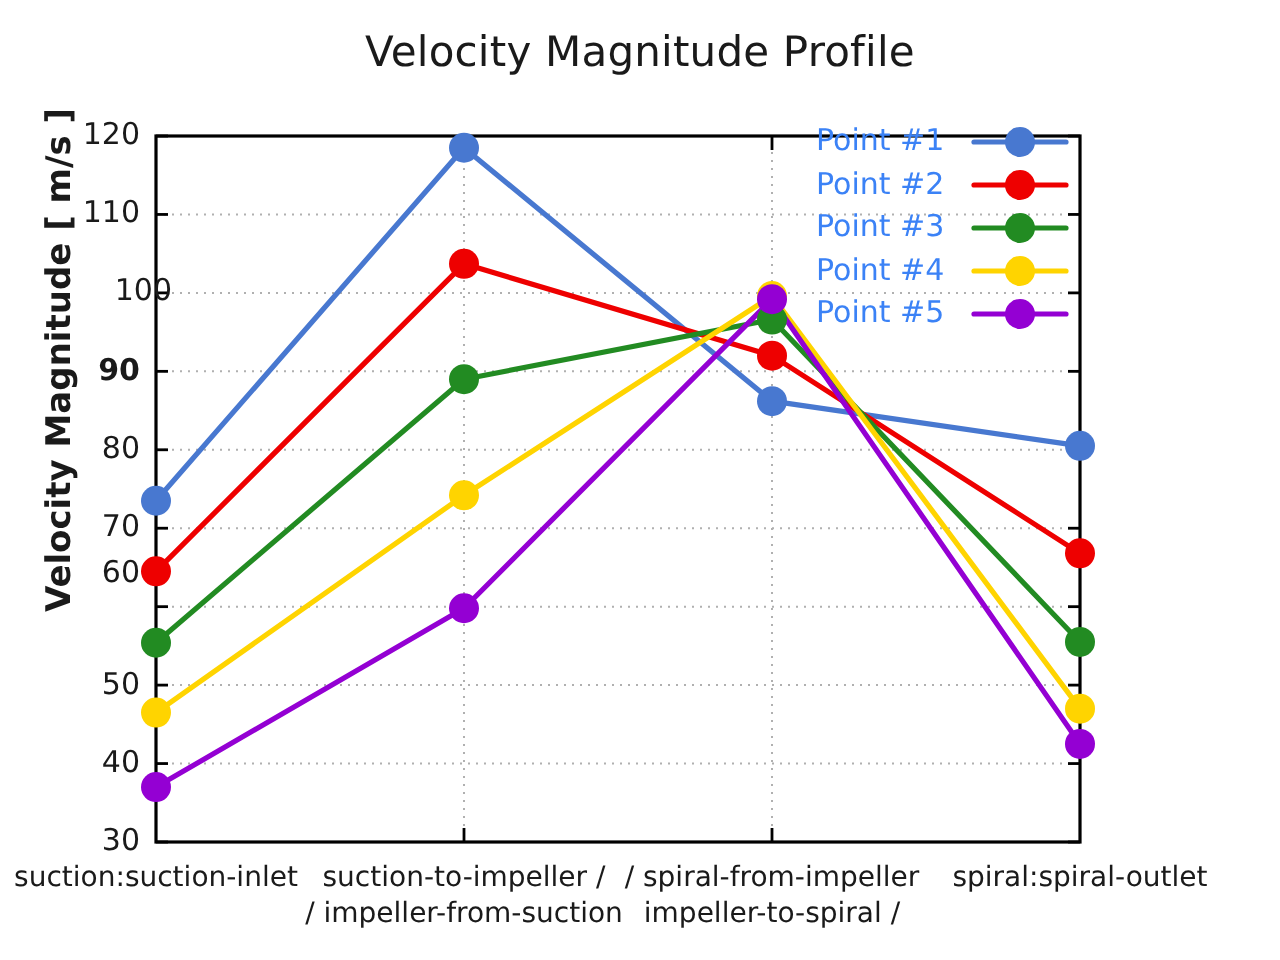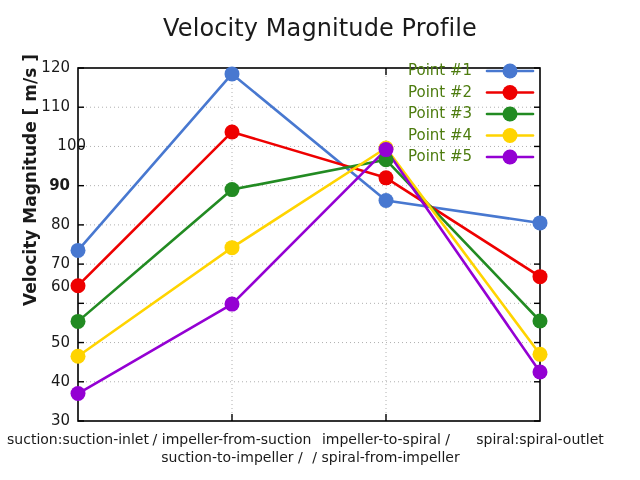--- a/index.html
+++ b/index.html
@@ -20,21 +20,21 @@
     width: 640px;
     height: 480px;
     background: #ffffff;
   }
   #chart-title {
     position: absolute;
     left: 0;
     top: 14px;
     width: 640px;
     text-align: center;
-    font-size: 24px;
+    font-size: 21px;
     font-weight: normal;
     color: #1a1a1a;
     letter-spacing: 0.1px;
   }
   #ylabel {
     position: absolute;
     left: -140px;
     top: 170px;
     width: 340px;
     text-align: center;
@@ -61,21 +61,21 @@
     position: absolute;
     text-align: center;
     font-size: 14px;
     color: #1a1a1a;
     line-height: 18px;
     white-space: nowrap;
   }
   .legend-entry-label {
     position: absolute;
     font-size: 15px;
-    color: #4d7c0f;
+    color: #3b82f6;
     text-align: center;
     white-space: nowrap;
   }
 </style>
 </head>
 <body>
 
 <div id="figure">
 
   <div id="chart-title">Velocity Magnitude Profile</div>
@@ -155,26 +155,26 @@
       <div class="ytick-label" style="left: 30px; top: 175.667px; font-weight: bold;">90</div>
       <div class="ytick-label" style="left: 46px; top: 136.444px;">100</div>
       <div class="ytick-label" style="left: 30px; top: 97.2222px;">110</div>
       <div class="ytick-label" style="left: 30px; top: 58px;">120</div>
     </div>
   <div id="xtick-layer">
       <div class="xtick-label" style="left: -32px; top: 430px; width: 220px;">
         <div>suction:suction-inlet</div>
       </div>
       <div class="xtick-label" style="left: 122px; top: 430px; width: 220px;">
+        <div>suction-to-impeller /</div>
         <div>/ impeller-from-suction</div>
-        <div>suction-to-impeller /</div>
       </div>
       <div class="xtick-label" style="left: 276px; top: 430px; width: 220px;">
+        <div>/ spiral-from-impeller</div>
         <div>impeller-to-spiral /</div>
-        <div>/ spiral-from-impeller</div>
       </div>
       <div class="xtick-label" style="left: 430px; top: 430px; width: 220px;">
         <div>spiral:spiral-outlet</div>
       </div>
     </div>
   <div id="legend-layer">
       <svg width="640" height="480" style="position: absolute; left: 0px; top: 0px; pointer-events: none;">
         <line x1="487" x2="533" y1="71" y2="71" stroke="#4878d0" stroke-width="2.6" stroke-linecap="round"></line>
         <circle cx="510" cy="71" r="7.5" fill="#4878d0"></circle>
         <line x1="487" x2="533" y1="92.5" y2="92.5" stroke="#ee0000" stroke-width="2.6" stroke-linecap="round"></line>

